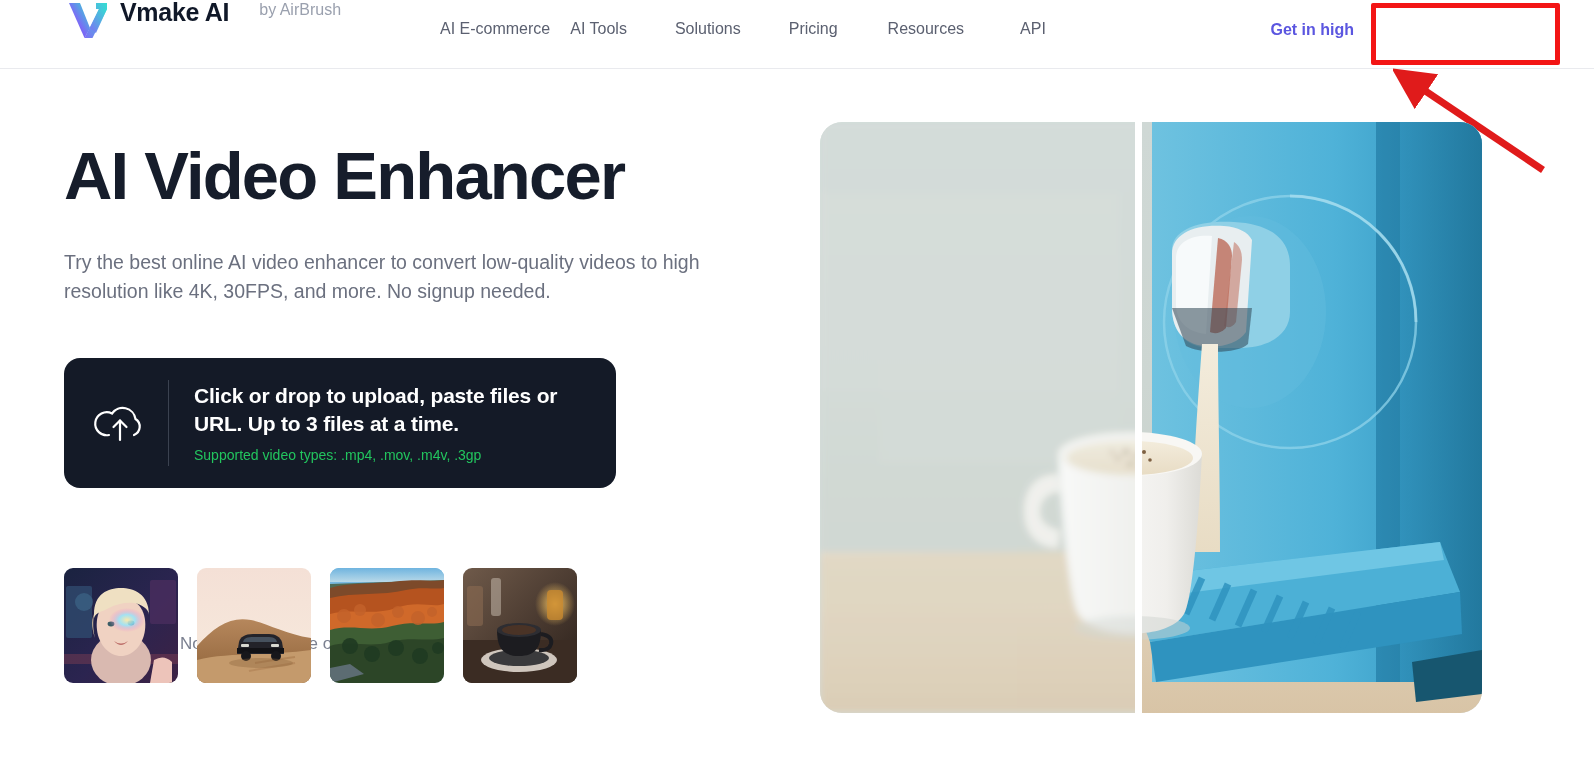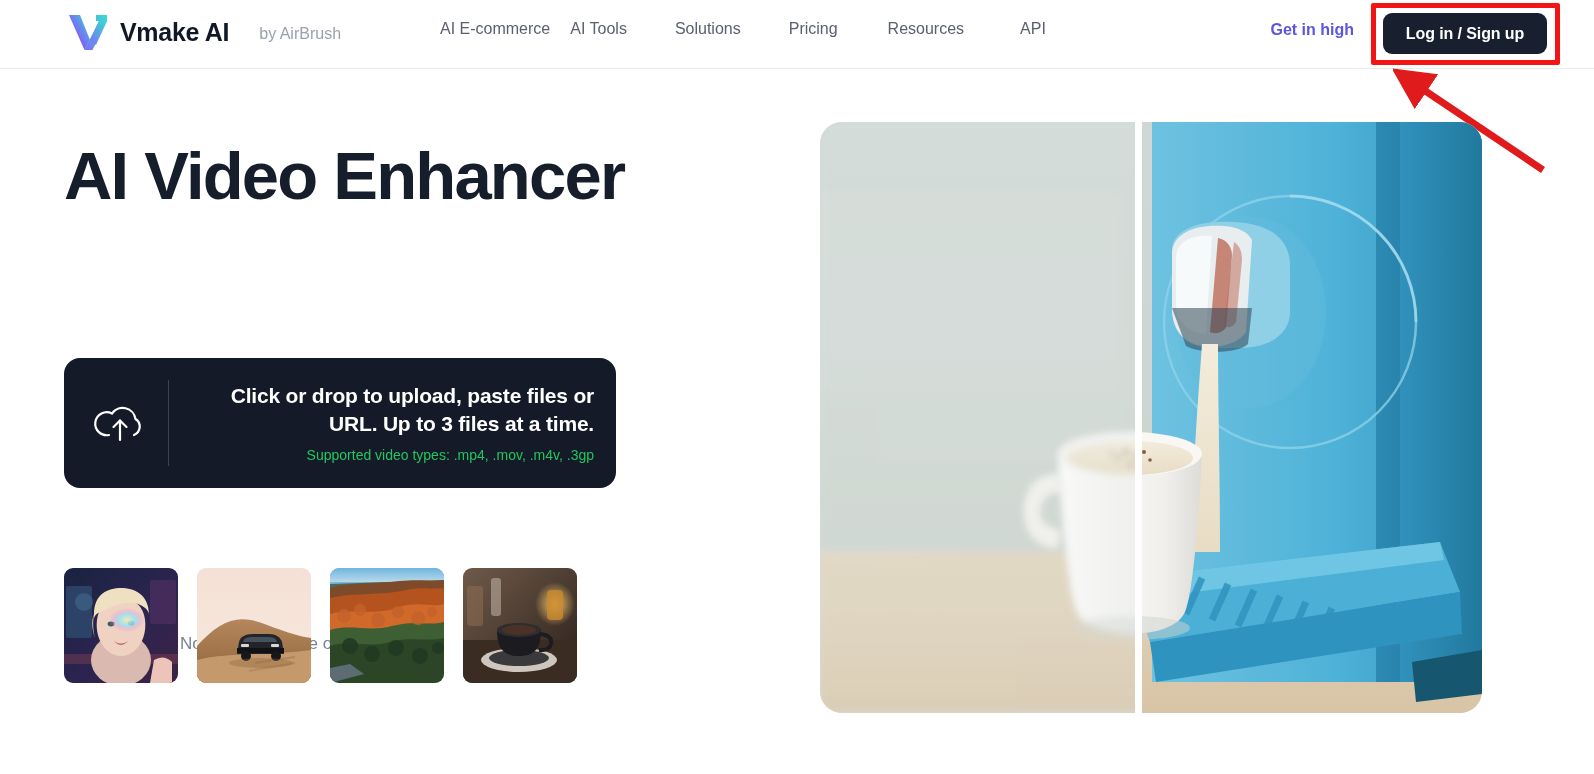--- a/index.html
+++ b/index.html
@@ -18,22 +18,22 @@
   
   .header {
     position: absolute; top: 0; left: 0;
     width: 1594px; height: 69px;
     background: #ffffff;
     border-bottom: 1px solid #e9eaee;
     display: flex; align-items: center;
   }
 
   .brand {
-    position: absolute; left: 66px; top: 12px;
-    display: flex; align-items: center; gap: 10px;
+    position: absolute; left: 66px; top: 0;
+    display: flex; gap: 10px;
   }
   .brand-logo { width: 44px; height: 40px; display:block; }
   .brand-name {
     font-size: 25px; font-weight: 700; color: #101828;
     letter-spacing: -0.3px; line-height: 1;
   }
   .brand-by {
     font-size: 16px; color: #9aa0ae; font-weight: 400;
     margin-left: 20px; line-height: 1; position: relative; top: 2px;
   }
@@ -107,21 +107,21 @@
     cursor: pointer;
   }
   .upload-icon {
     width: 56px; height: 56px; margin-left: 28px; margin-right: 20px;
     flex: 0 0 auto;
   }
   .upload-divider {
     width: 1px; height: 86px; background: #3b4250; flex: 0 0 auto;
     margin-right: 25px;
   }
-  .upload-texts { display: flex; flex-direction: column; text-align: right; }
+  .upload-texts { display: flex; flex-direction: column; }
   .upload-title {
     font-size: 21px; font-weight: 700; color: #ffffff;
     line-height: 1.32; max-width: 400px; letter-spacing: -0.2px;
   }
   .upload-sub {
     font-size: 14px; color: #22c55e; margin-top: 9px; line-height: 1.2;
   }
 
   .demo-label {
     position: absolute; left: 116px; top: 516px;
@@ -184,37 +184,37 @@
       <span class="nav-item nav-gap-1">AI E-commerce</span>
       <span class="nav-item nav-gap-2">AI Tools</span>
       <span class="nav-item nav-gap-3">Solutions</span>
       <span class="nav-item nav-gap-4">Pricing</span>
       <span class="nav-item nav-gap-5">Resources</span>
       <span class="nav-item">API</span>
     </nav>
 
     <span class="get-in-touch">Get in high</span>
 
-    <button class="login-btn">Log in / Sign up</button>
   </div>
 
   <div class="annot-box"></div>
   <svg class="annot-arrow" viewBox="0 0 160 110">
     <defs>
       <marker id="arrowhead" markerWidth="6" markerHeight="6" refX="3" refY="3" orient="auto">
         <path d="M0,0 L6,3 L0,6 Z" fill="#e01b1b"></path>
       </marker>
     </defs>
     <line x1="150" y1="102" x2="16" y2="12" stroke="#e01b1b" stroke-width="7" stroke-linecap="butt" marker-end="url(#arrowhead)"></line>
   </svg>
 
   <div class="left">
 
     <h1 class="hero-title">AI Video Enhancer</h1>
 
+    <p class="hero-sub">Try the best online AI video enhancer to convert low-quality videos to high resolution like 4K, 30FPS, and more. No signup needed.</p>
 
     <div class="upload-box">
       <svg class="upload-icon" viewBox="0 0 56 56">
         <path d="M17 40 A11.5 11.5 0 1 1 20 18.5 A13 13 0 0 1 43.5 24 A9 9 0 0 1 42 40" fill="none" stroke="#ffffff" stroke-width="2.2" stroke-linecap="round"></path>
         <line x1="28" y1="45" x2="28" y2="25.5" stroke="#ffffff" stroke-width="2.2" stroke-linecap="round"></line>
         <polyline points="21.5,32 28,25.5 34.5,32" fill="none" stroke="#ffffff" stroke-width="2.2" stroke-linecap="round" stroke-linejoin="round"></polyline>
       </svg>
       <div class="upload-divider"></div>
       <div class="upload-texts">
         <div class="upload-title">Click or drop to upload, paste files or URL. Up to 3 files at a time.</div>

